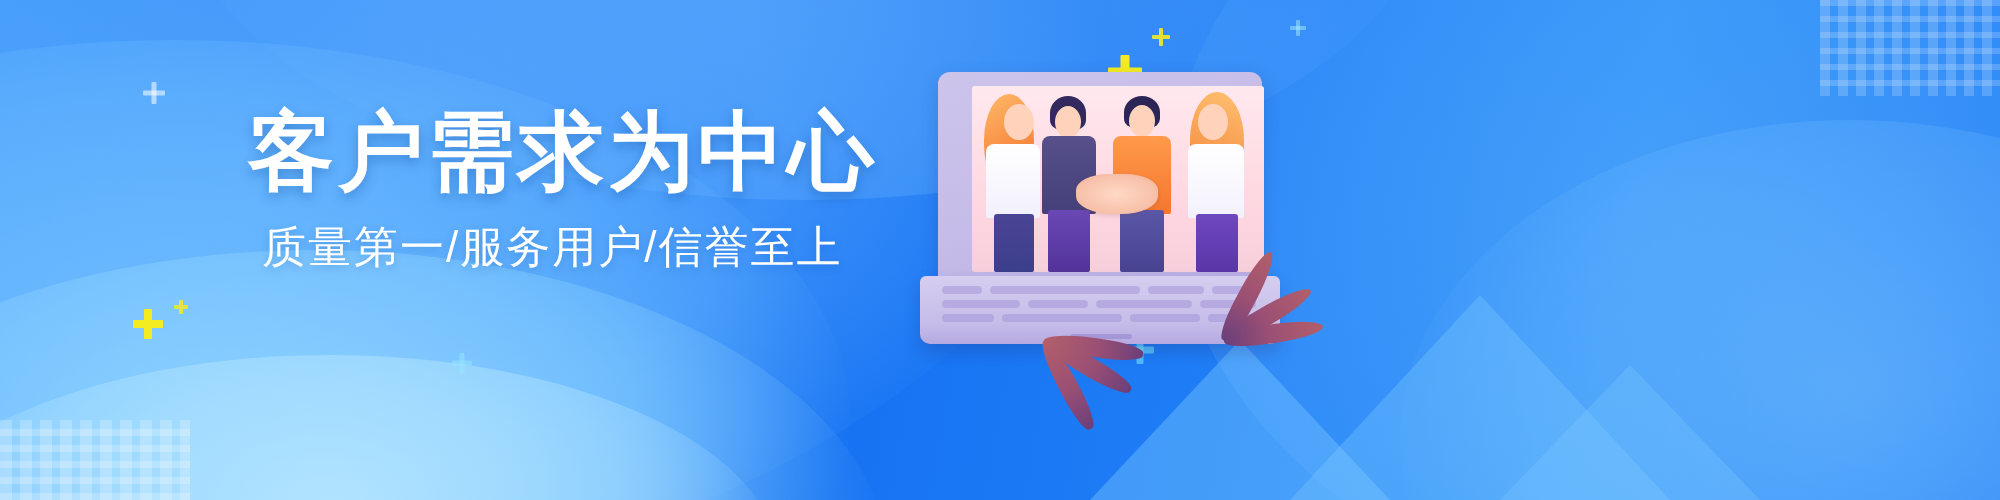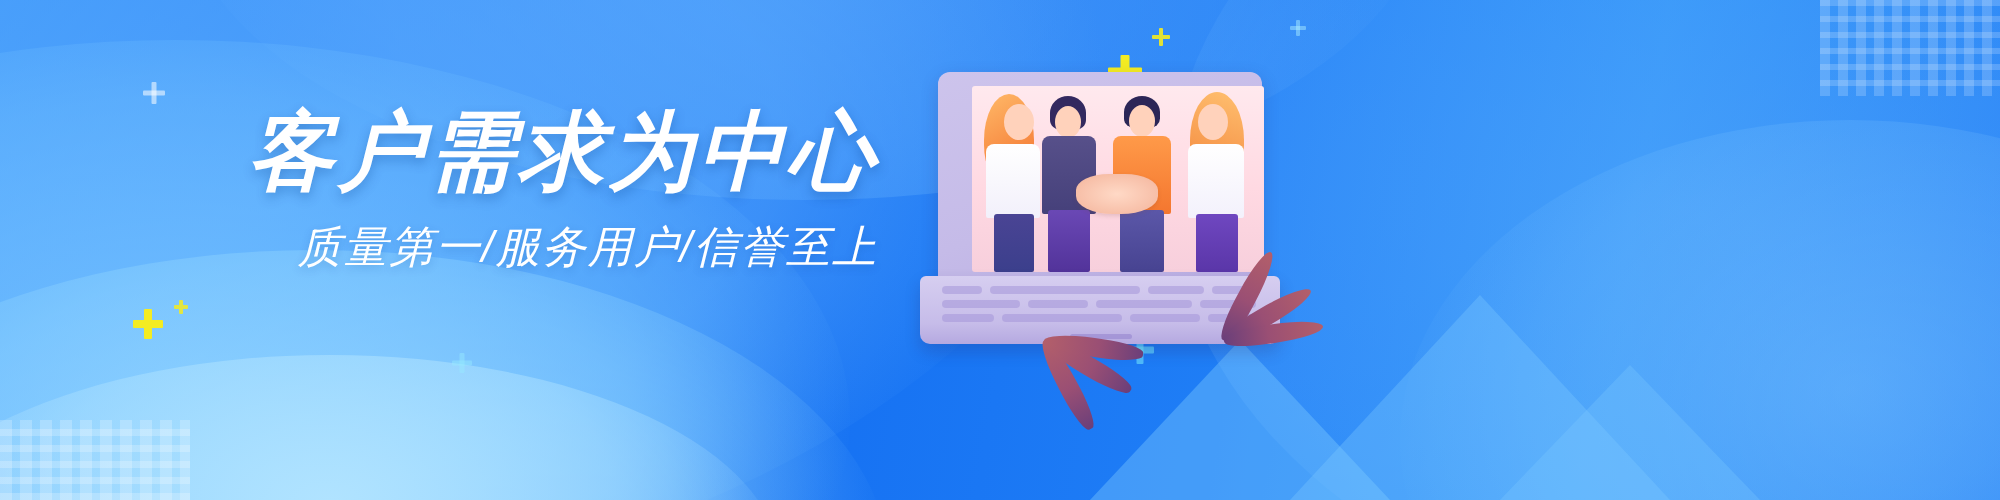--- a/index.html
+++ b/index.html
@@ -88,40 +88,39 @@
   .plus-y1{left:1108px;top:55px;width:34px;height:34px;--t:9px;color:#f4ec22;}
   .plus-y2{left:1152px;top:28px;width:18px;height:18px;--t:4px;color:#f4ec22;opacity:.9;}
   .plus-y3{left:133px;top:309px;width:30px;height:30px;--t:8px;color:#f4ec22;}
   .plus-y4{left:174px;top:300px;width:14px;height:14px;--t:4px;color:#f4ec22;opacity:.85;}
   .plus-w1{left:143px;top:82px;width:22px;height:22px;--t:5px;color:rgba(255,255,255,.55);}
   .plus-c1{left:1126px;top:336px;width:28px;height:28px;--t:7px;color:rgba(120,240,255,.55);}
   .plus-c2{left:452px;top:353px;width:20px;height:20px;--t:5px;color:rgba(150,235,255,.45);}
   .plus-c3{left:1290px;top:20px;width:16px;height:16px;--t:4px;color:rgba(180,245,255,.45);}
 
   
-  .text-block{position:absolute;left:248px;top:108px;z-index:6;font-style:italic;}
+  .text-block{position:absolute;left:248px;top:108px;z-index:6;}
   .headline{
     margin:0;
     font-size:86px;
     line-height:1.02;
     font-weight:700;
     color:#ffffff;
     letter-spacing:4px;
     text-shadow:0 5px 12px rgba(8,60,140,.30);
     white-space:nowrap;
   }
   .subline{
     margin:22px 0 0 14px;
     font-size:44px;
     font-weight:500;
     color:#ffffff;
     letter-spacing:2px;
     white-space:nowrap;
     text-shadow:0 3px 8px rgba(8,60,140,.22);
-    text-align:right;
   }
 
   
   .laptop{position:absolute;left:920px;top:72px;width:360px;height:272px;z-index:7;}
   .laptop-lid{
     position:absolute;left:18px;top:0;width:324px;height:212px;
     background:linear-gradient(160deg,#cdc4ec 0%,#c5bbe8 55%,#b9ade2 100%);
     border-radius:12px 12px 4px 4px;
     box-shadow:0 6px 18px rgba(40,30,90,.18);
   }

